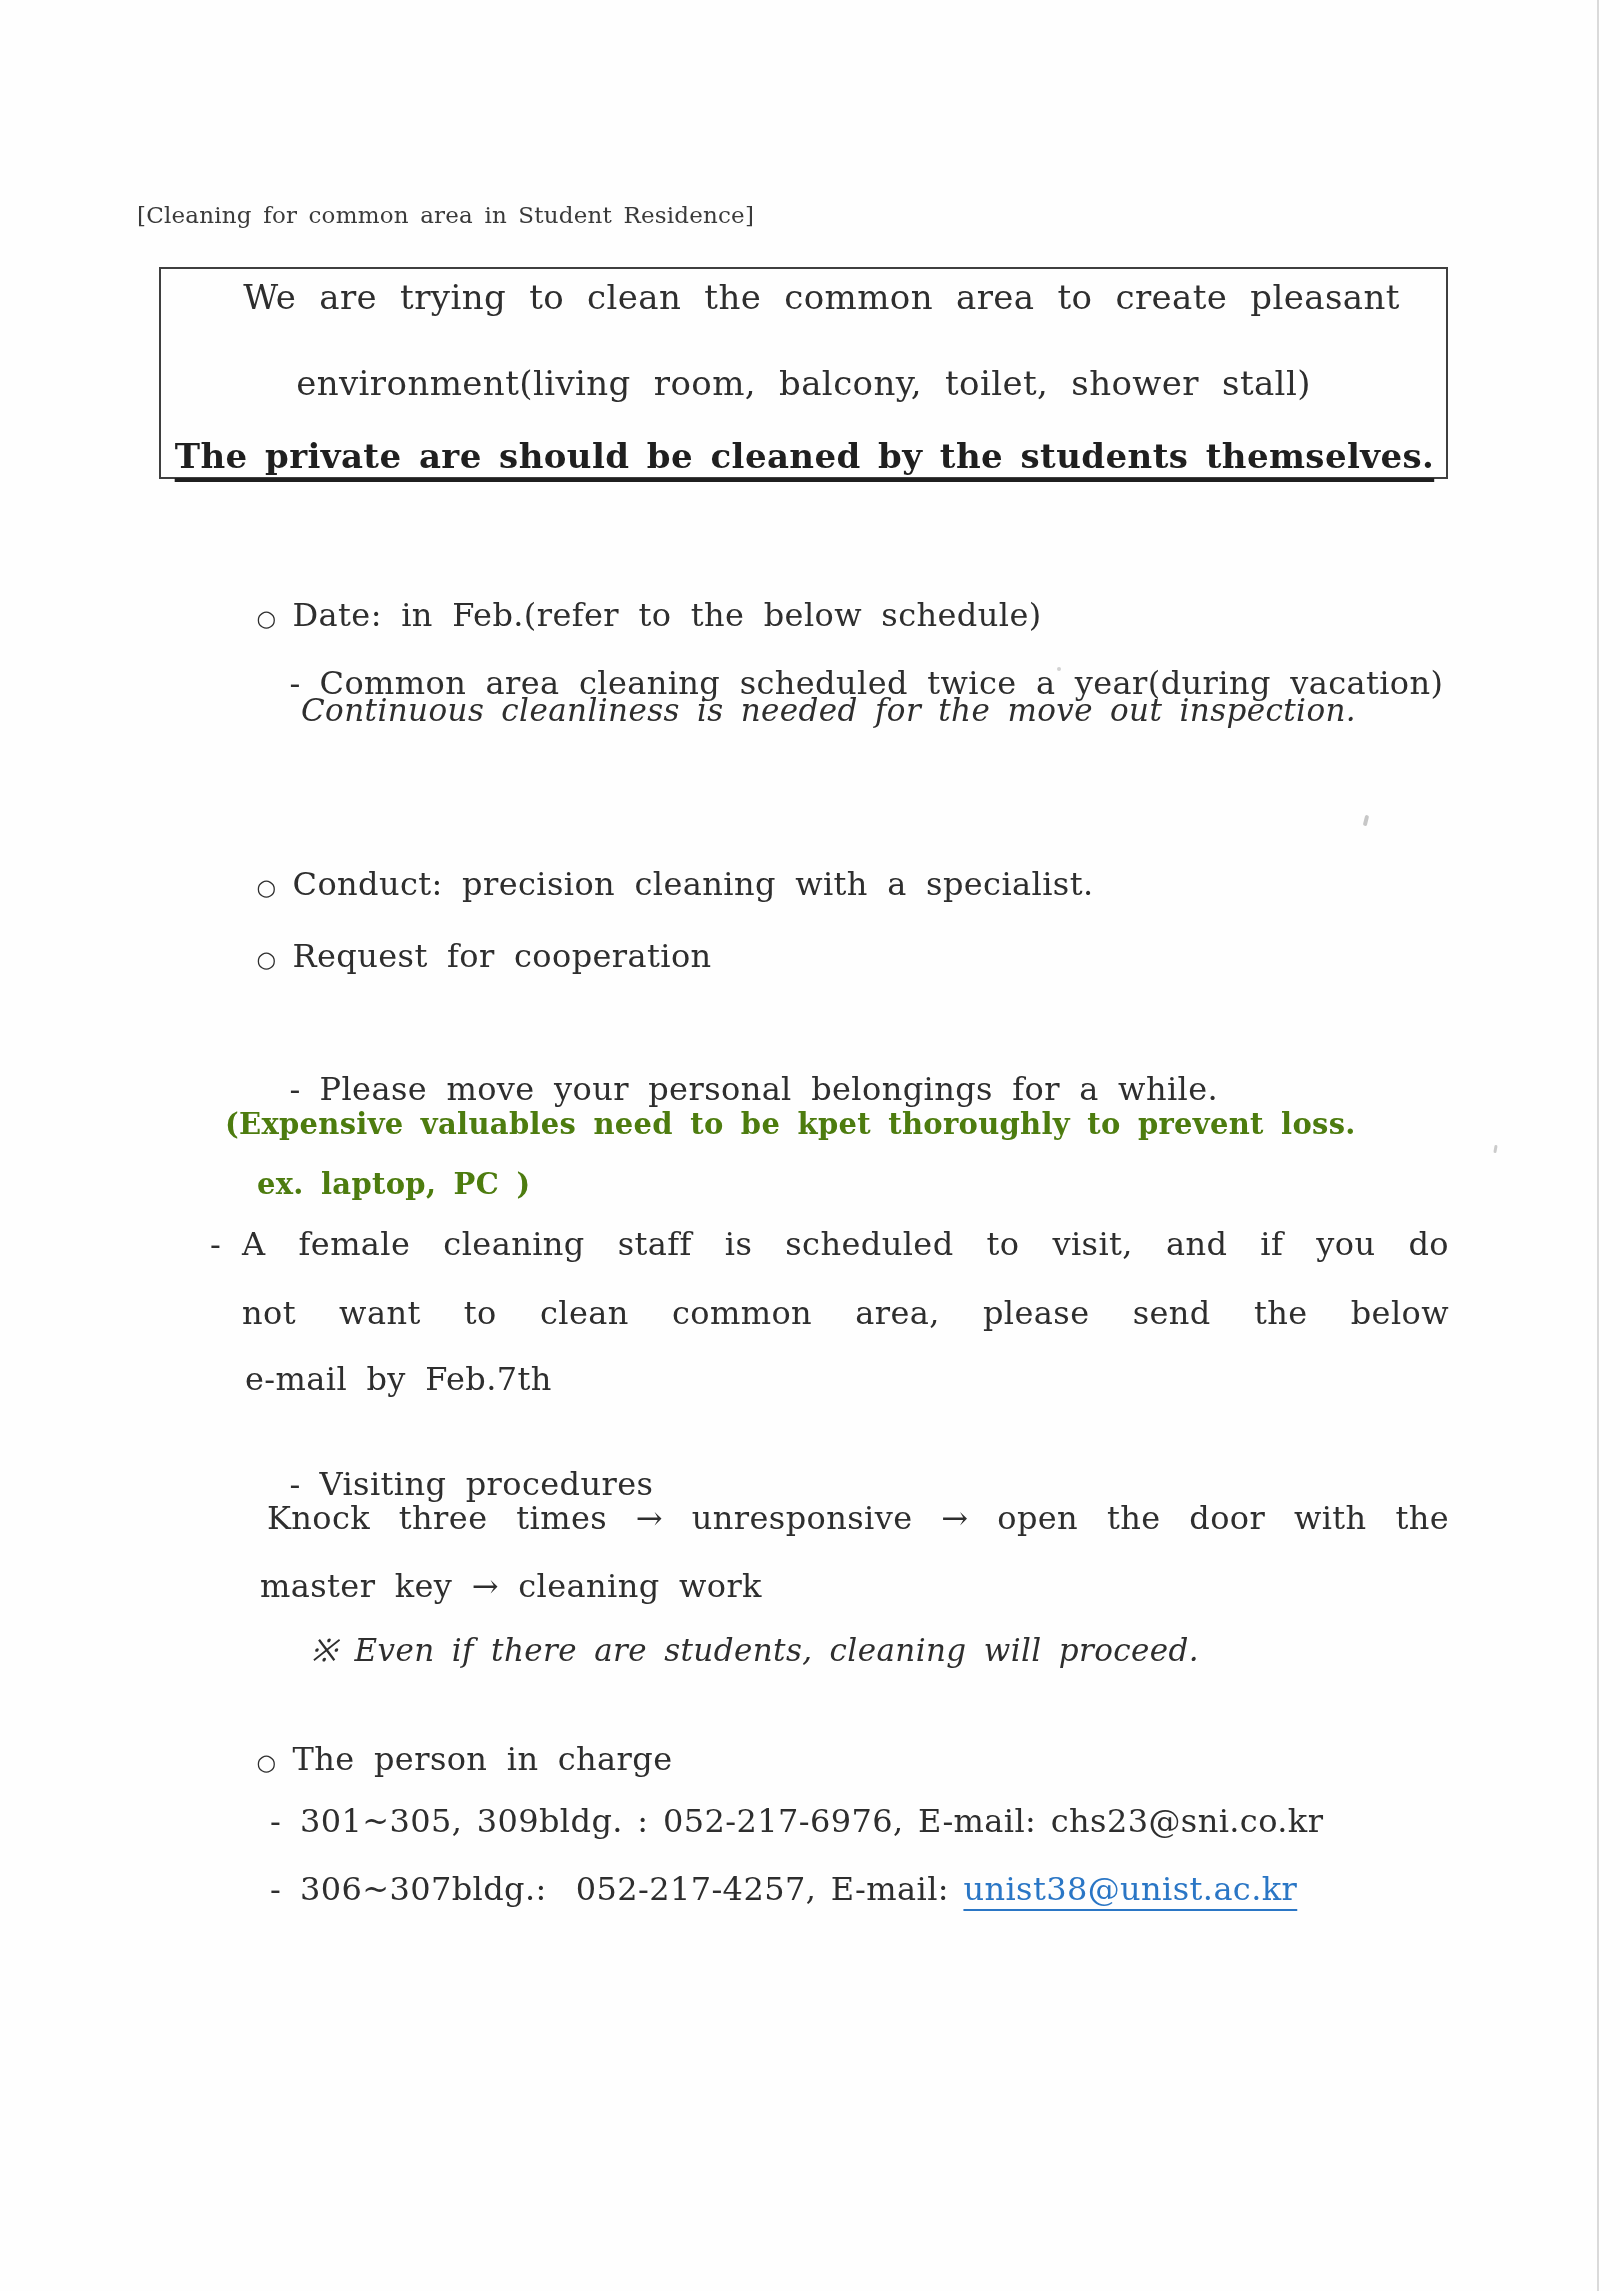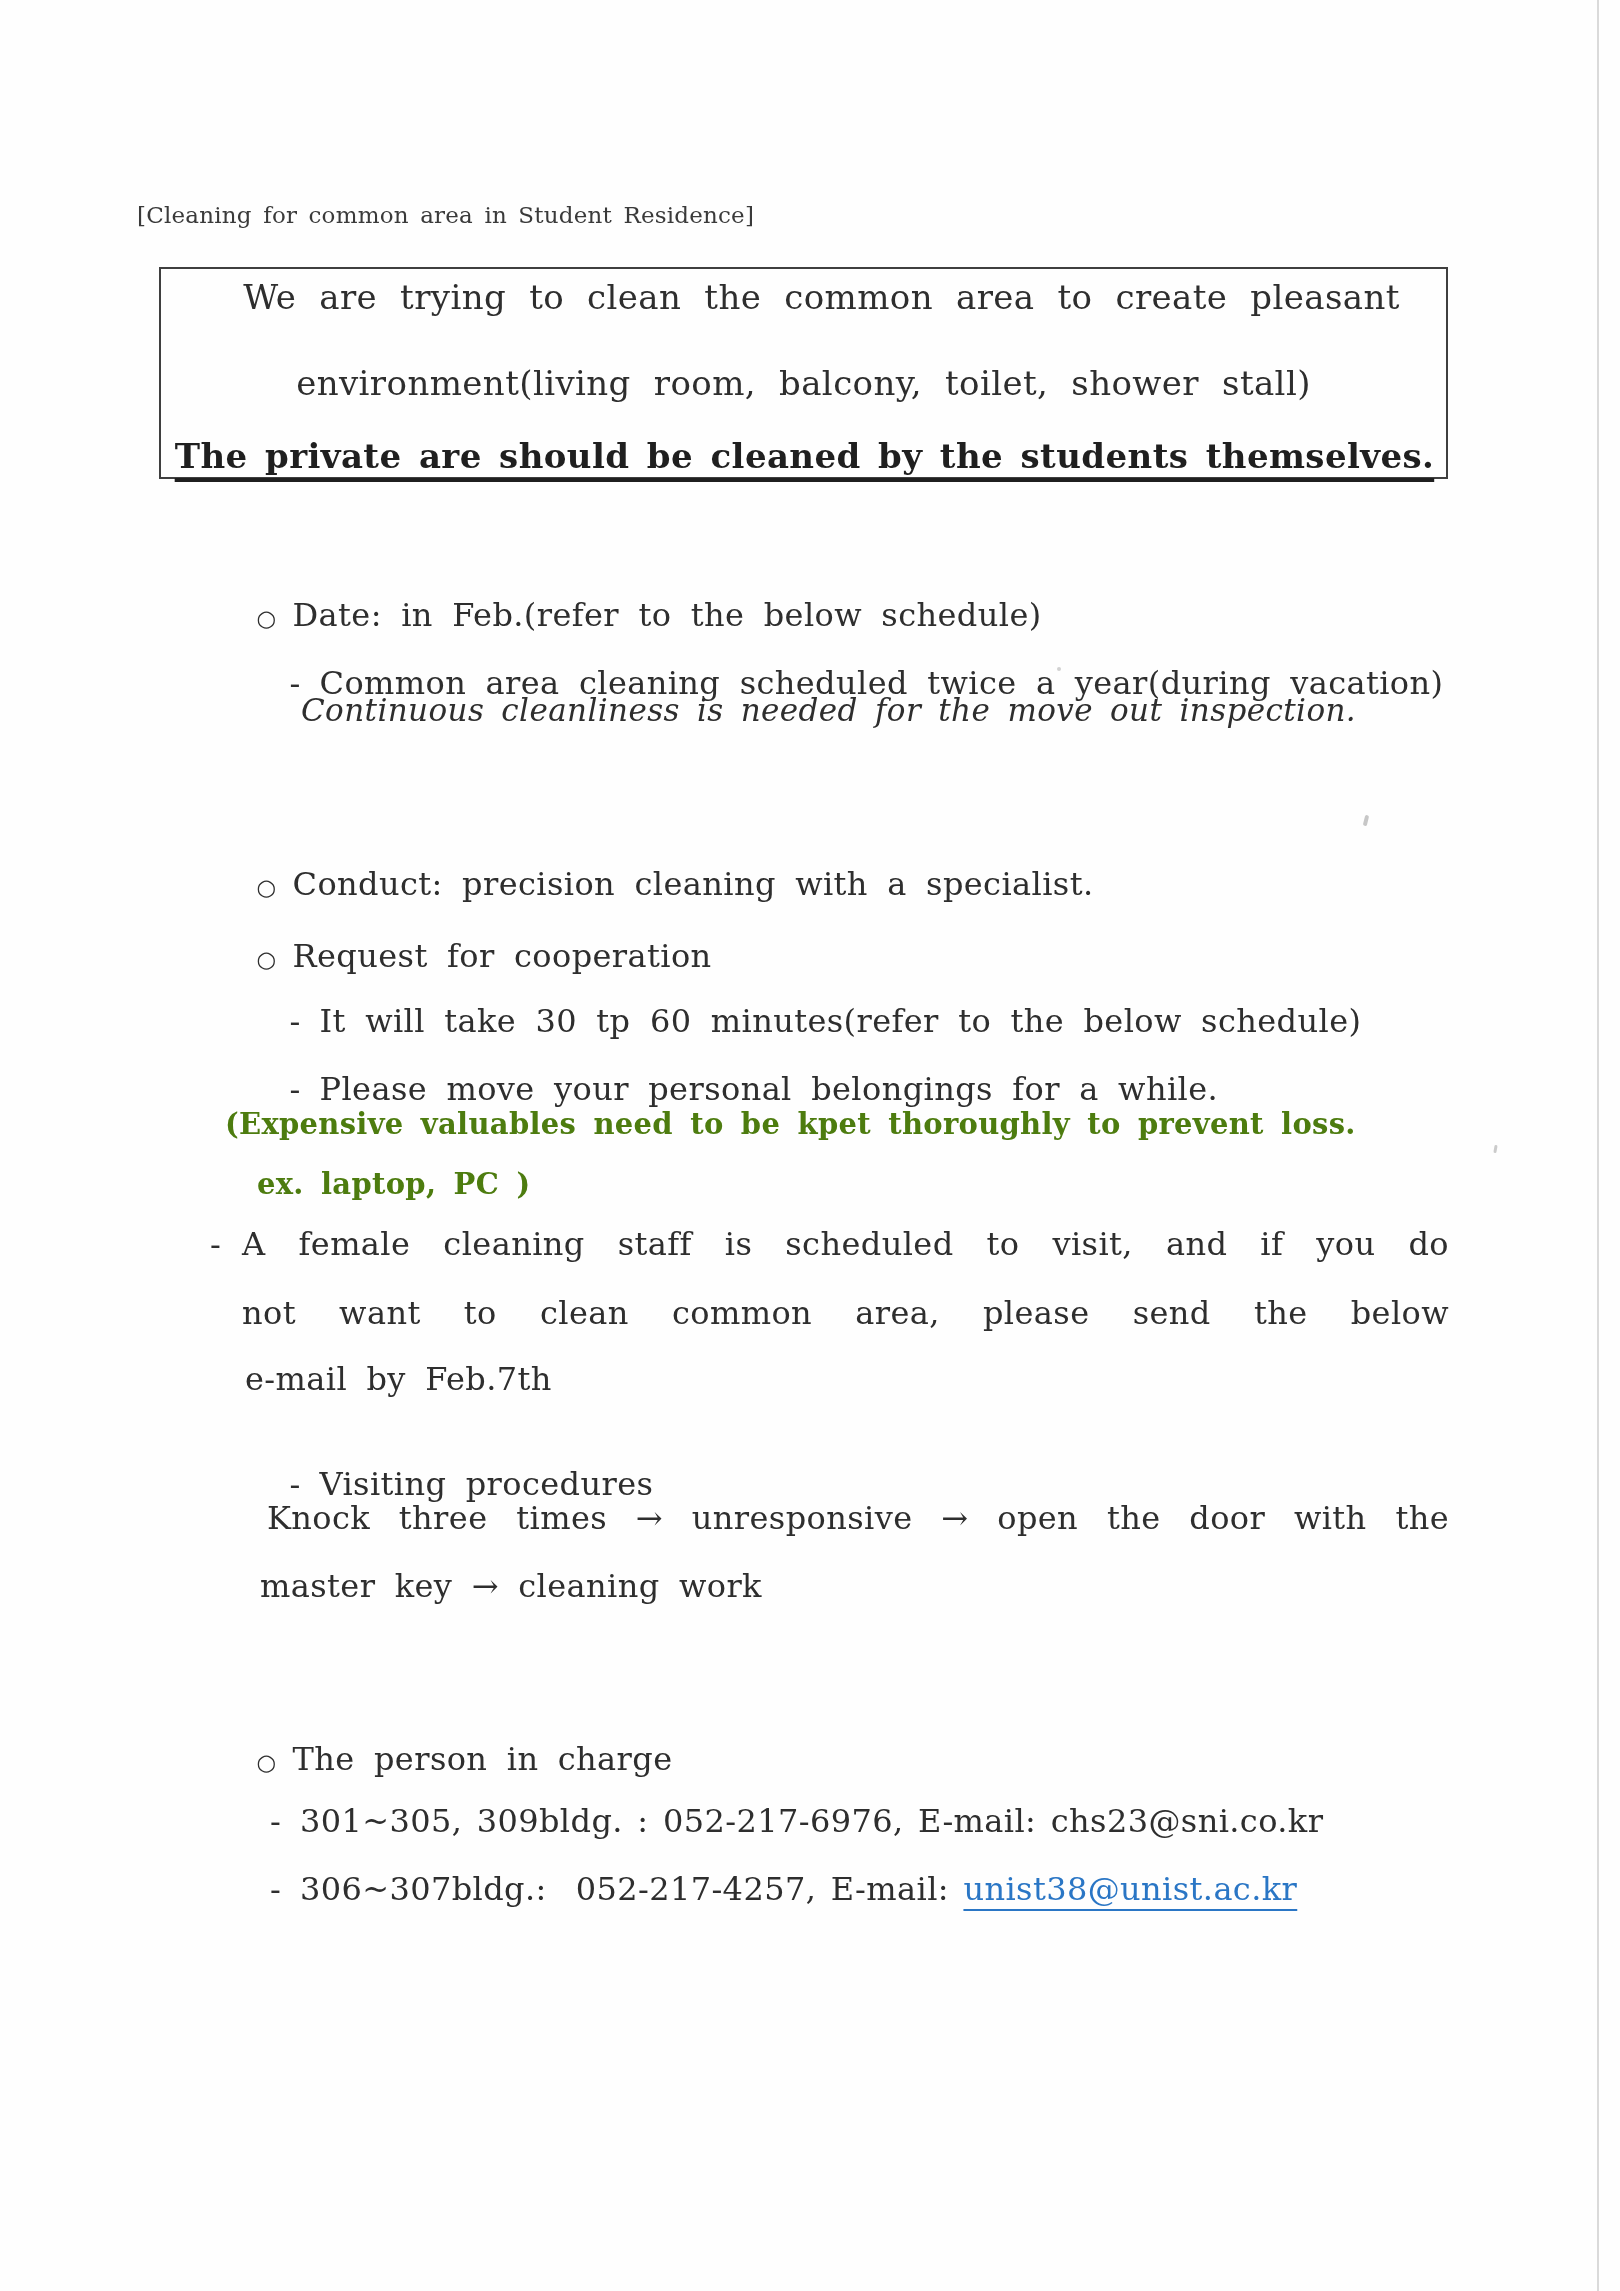--- a/index.html
+++ b/index.html
@@ -119,40 +119,38 @@
   </div>
   <div class="line italic" style="left:301px; top:692px;">Continuous cleanliness is needed for the move out inspection.</div>
 
   <div class="line" style="left:179px; top:827px;">
     <span class="bullet-circle">○</span><span>Conduct: precision cleaning with a specialist.</span>
   </div>
 
   <div class="line" style="left:179px; top:899px;">
     <span class="bullet-circle">○</span><span>Request for cooperation</span>
   </div>
-  <div class="line" style="left:212px; top:964px;">
-    <span class="bullet-dash">-</span><span>It will take 30 tp 60 minutes(refer to the below schedule)</span>
-  </div>
   <div class="line" style="left:212px; top:1032px;">
     <span class="bullet-dash">-</span><span>Please move your personal belongings for a while.</span>
   </div>
 
   <div class="line warning" style="left:225px; top:1107px;">(Expensive valuables need to be kpet thoroughly to prevent loss.</div>
   <div class="line warning" style="left:257px; top:1167px;">ex. laptop, PC )</div>
 
   <div class="dash-abs" style="left:210px; top:1225px;">-</div>
   <div class="line just" style="left:242px; top:1225px; width:1207px;">A female cleaning staff is scheduled to visit, and if you do</div>
   <div class="line just" style="left:242px; top:1294px; width:1207px;">not want to clean common area, please send the below</div>
   <div class="line" style="left:245px; top:1360px;">e-mail by Feb.7th</div>
 
   <div class="line" style="left:212px; top:1427px;">
     <span class="bullet-dash">-</span><span>Visiting procedures</span>
   </div>
   <div class="line just" style="left:267px; top:1499px; width:1182px;">Knock three times → unresponsive → open the door with the</div>
   <div class="line" style="left:260px; top:1567px;">master key → cleaning work</div>
+  <div class="line italic" style="left:311px; top:1632px;">※ Even if there are students, cleaning will proceed.</div>
 
   <div class="line" style="left:179px; top:1702px;">
     <span class="bullet-circle">○</span><span>The person in charge</span>
   </div>
   <div class="line contact" style="left:212px; top:1764px;">
     <span class="bullet-dash">-</span><span>301~305, 309bldg. : 052-217-6976, E-mail: chs23@sni.co.kr</span>
   </div>
   <div class="line contact" style="left:212px; top:1832px;">
     <span class="bullet-dash">-</span><span>306~307bldg.:  052-217-4257, E-mail: </span><a class="email">unist38@unist.ac.kr</a>
   </div>

